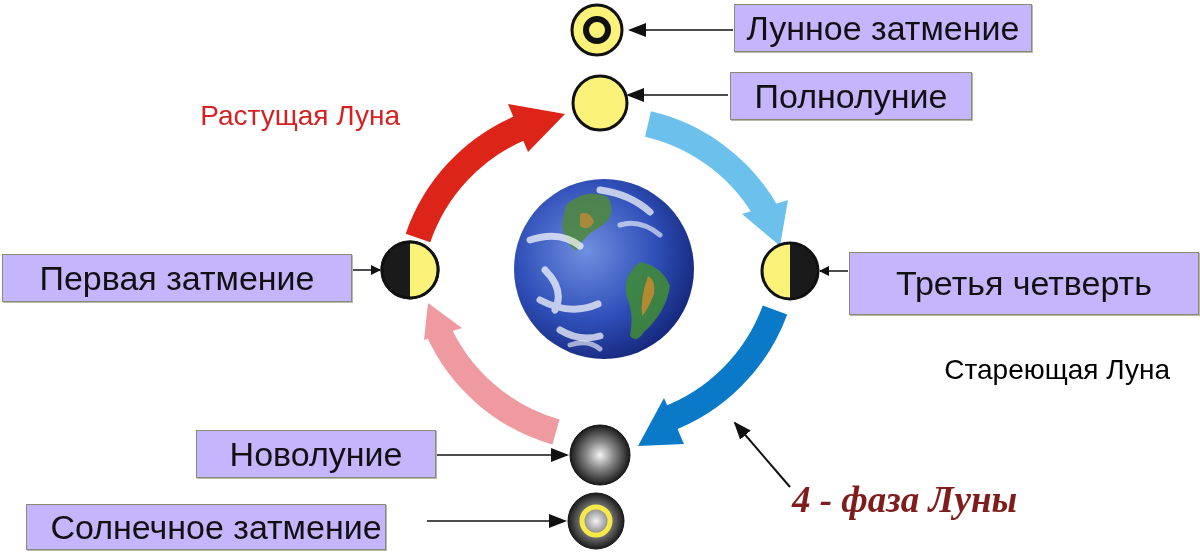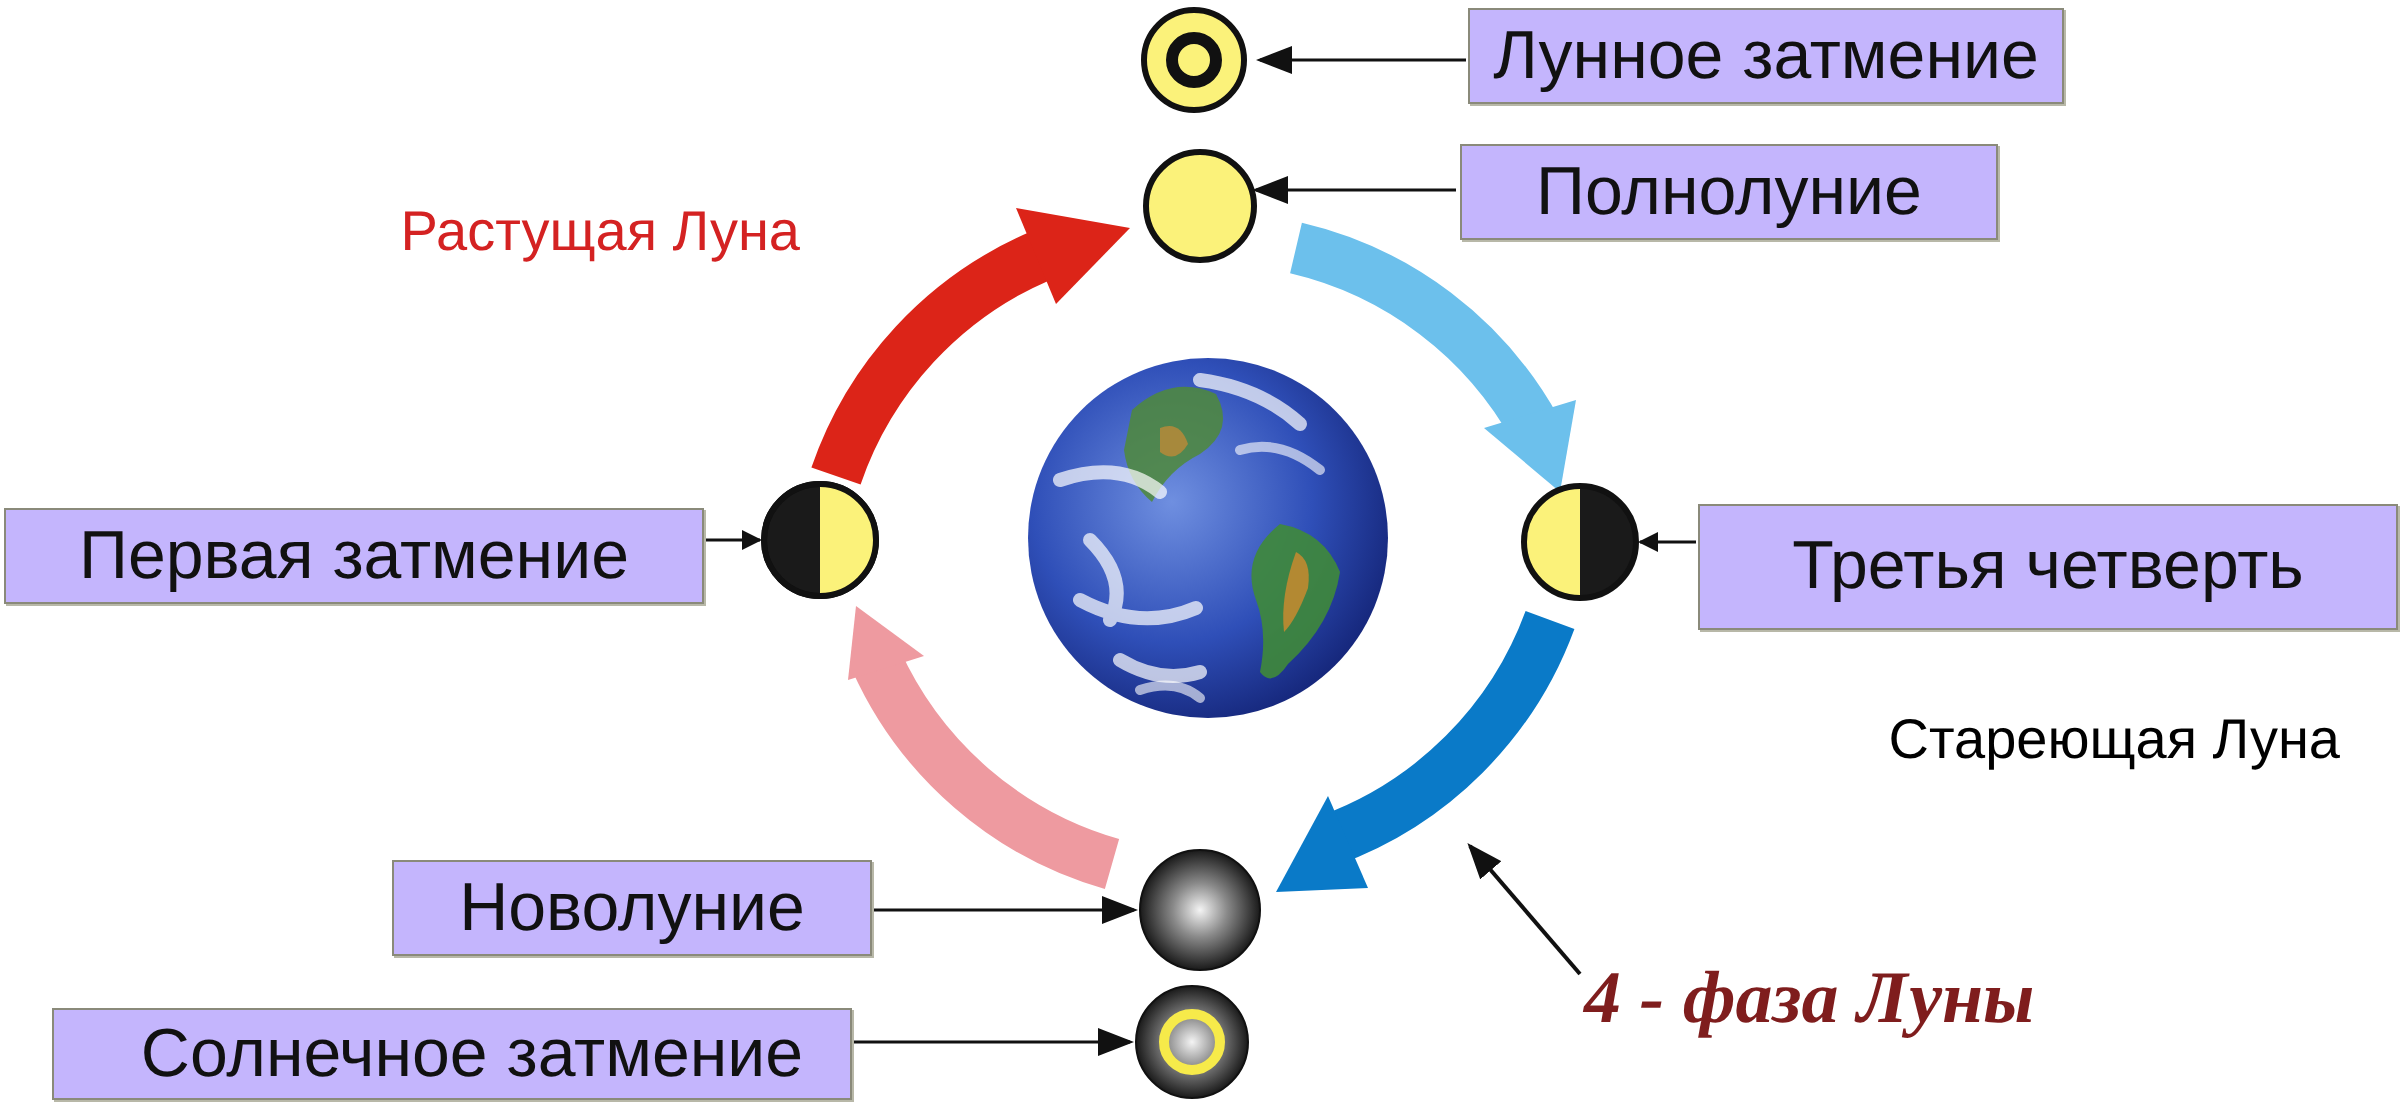--- a/index.html
+++ b/index.html
@@ -98,33 +98,33 @@
     <circle cx="596" cy="521" r="14" fill="none" stroke="#f6ea4a" stroke-width="5"></circle>
   </g>
   <line x1="427" y1="521" x2="565" y2="521" stroke="#111" stroke-width="1.5" marker-end="url(#ahs)"></line>
 
   <line x1="790" y1="487" x2="735" y2="423" stroke="#111" stroke-width="2" marker-end="url(#ahs)"></line>
 </svg>
 
 <div class="label-box" style="left:734px; top:4px; width:298px; height:48px;">
   <span>Лунное затмение</span>
 </div>
-<div class="label-box" style="left:730px; top:72px; width:269px; height:48px;">
+<div class="label-box" style="left:730px; top:72px; width:242px; height:48px;">
   <span>Полнолуние</span>
 </div>
 <div class="label-box" style="left:2px; top:254px; width:350px; height:48px;">
   <span>Первая затмение</span>
 </div>
 <div class="label-box" style="left:849px; top:252px; width:350px; height:63px;">
   <span>Третья четверть</span>
 </div>
 <div class="label-box" style="left:196px; top:430px; width:240px; height:48px;">
   <span>Новолуние</span>
 </div>
-<div class="label-box" style="left:26px; top:504px; width:400px; height:46px;padding-left:20px;">
+<div class="label-box" style="left:26px; top:504px; width:360px; height:46px;padding-left:20px;">
   <span>Солнечное затмение</span>
 </div>
 
 <div class="phase-text waxing" style="left:20px; top:94px; width:380px;">
   <div>Растущая Луна</div>
 </div>
 <div class="phase-text waning" style="left:810px; top:348px; width:360px;">
   <div>Стареющая Луна</div>
 </div>
 

